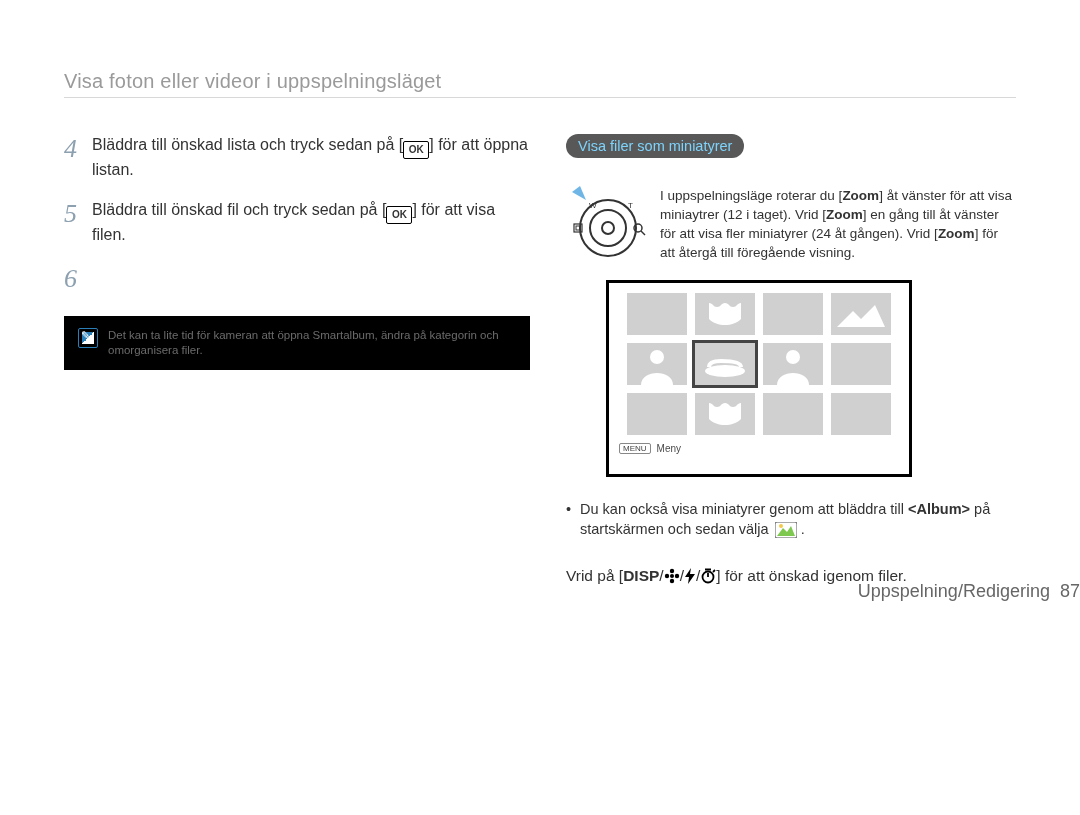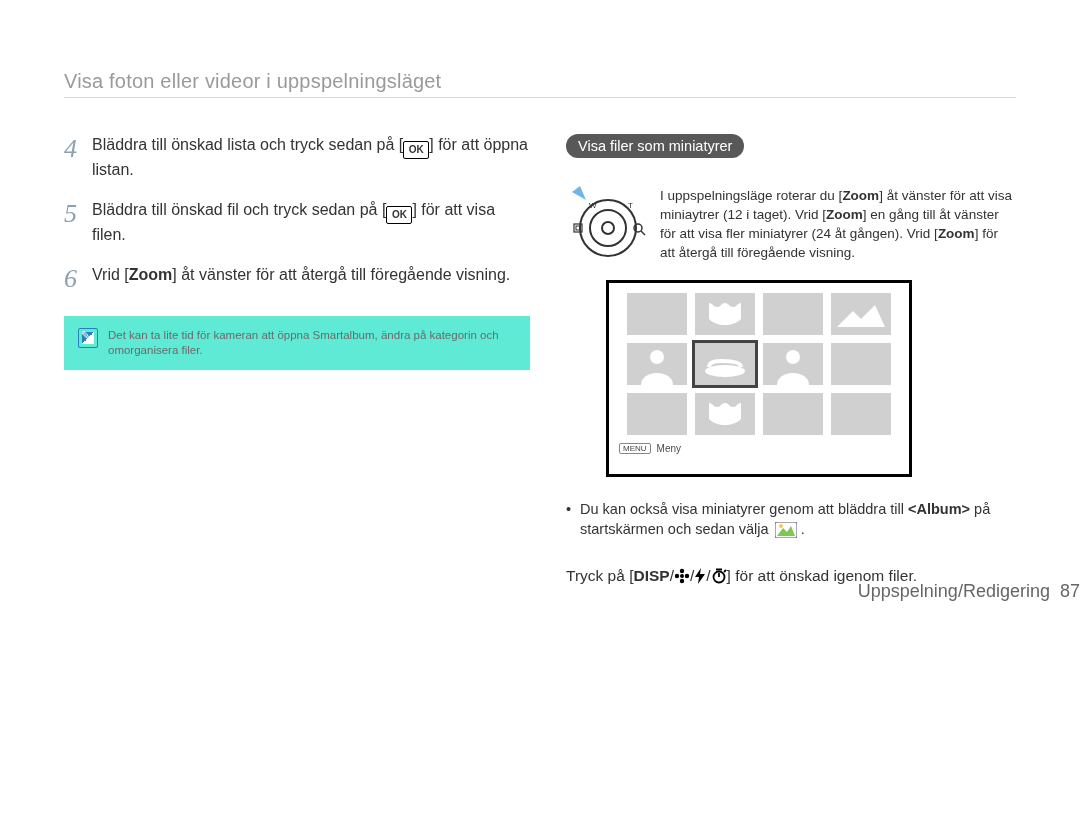--- a/index.html
+++ b/index.html
@@ -65,21 +65,21 @@
     border: 1px solid #000;
     border-radius: 2px;
     text-align: center;
     font-size: 10px;
     font-weight: bold;
     line-height: 16px;
     font-family: Arial, sans-serif;
   }
   .notebox {
     margin-top: 24px;
-    background: #5eead4;
+    background: #000000;
     padding: 12px 14px;
     font-size: 11.5px;
     line-height: 15px;
     color: #6b6b6b;
     display: flex;
   }
   .note-icon {
     width: 18px;
     height: 18px;
     flex-shrink: 0;
@@ -99,21 +99,21 @@
     position: absolute;
     left: 2px;
     top: -1px;
     font-size: 11px;
     color: #ffffff;
   }
   
   .section-pill {
     display: inline-block;
     background: #585858;
-    color: #ffffff;
+    color: #7dd3fc;
     font-size: 14.5px;
     border-radius: 12px;
     padding: 4px 12px;
     margin-bottom: 10px;
   }
   .body-text {
     font-size: 15px;
     line-height: 21px;
     color: #333;
   }
@@ -230,23 +230,20 @@
 
       <div class="step">
         <div class="step-num">5</div>
         <div class="step-body">
           <span>Bläddra till önskad fil och tryck sedan på [</span><span class="icon-ok">OK</span><span>] för att visa filen.</span>
         </div>
       </div>
 
       <div class="step">
         <div class="step-num">6</div>
-        <div class="step-body">
-          <span>Vrid [</span><b>Zoom</b><span>] åt vänster för att återgå till föregående visning.</span>
-        </div>
       </div>
 
       <div class="notebox">
         <span class="note-icon"></span>
         <span>Det kan ta lite tid för kameran att öppna Smartalbum, ändra på kategorin och omorganisera filer.</span>
       </div>
 
     </div>
 
     <div class="col-right">
@@ -332,21 +329,21 @@
             <svg width="22" height="16" viewBox="0 0 22 16">
               <rect x="0" y="0" width="22" height="16" rx="2" fill="#ffffff" stroke="#555" stroke-width="1"></rect>
               <path d="M2 14 L8 6 L12 10 L16 4 L20 14 Z" fill="#7ec850"></path>
               <circle cx="6" cy="4" r="2" fill="#f5c94a"></circle>
             </svg>
           </span>&nbsp;.
         </span>
       </div>
 
       <div class="disp-line">
-        <span>Tryck på [</span><b>DISP</b>/<span class="icon-inline">
+        <span>Vrid på [</span><b>DISP</b>/<span class="icon-inline">
           <svg width="16" height="16" viewBox="0 0 16 16">
               <circle cx="8" cy="8" r="2" fill="#000"></circle>
               <circle cx="8" cy="3" r="2.2" fill="#000"></circle>
               <circle cx="8" cy="13" r="2.2" fill="#000"></circle>
               <circle cx="3" cy="8" r="2.2" fill="#000"></circle>
               <circle cx="13" cy="8" r="2.2" fill="#000"></circle>
             </svg>
         </span>/<span class="icon-inline">
           <svg width="12" height="16" viewBox="0 0 12 16">
               <path d="M7 0 L1 9 L5 9 L4 16 L11 6 L6 6 Z" fill="#000"></path>

